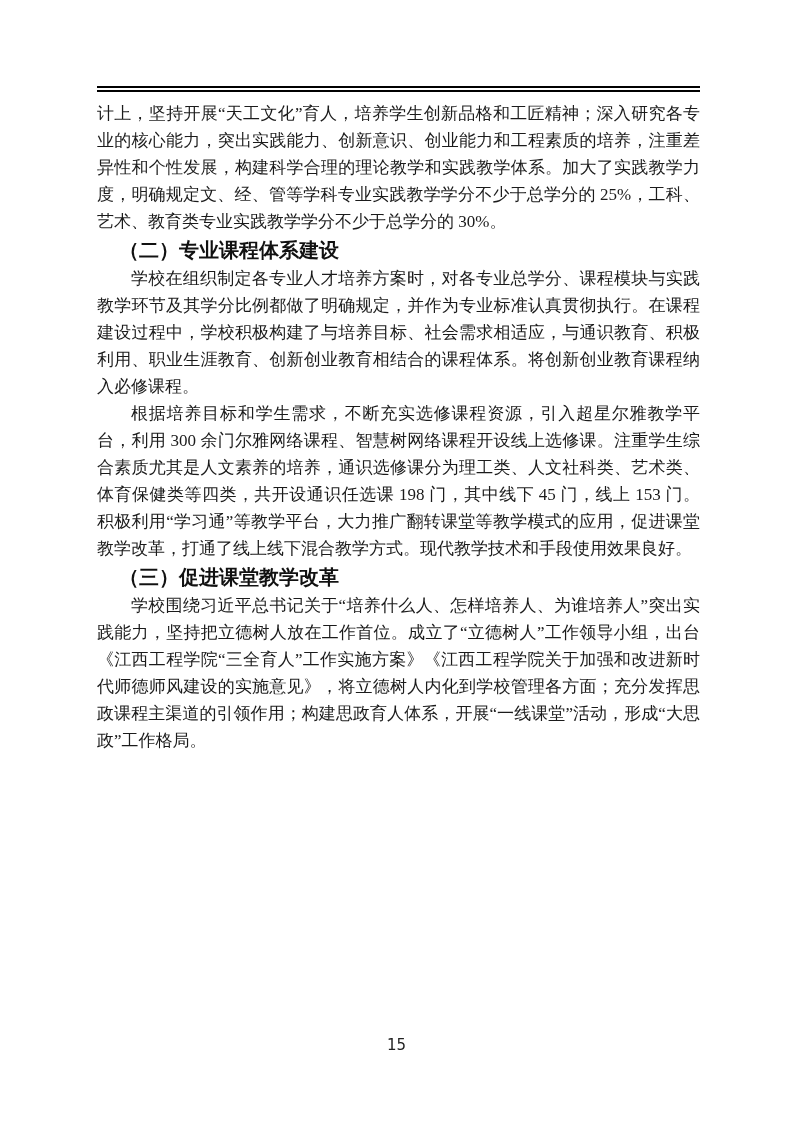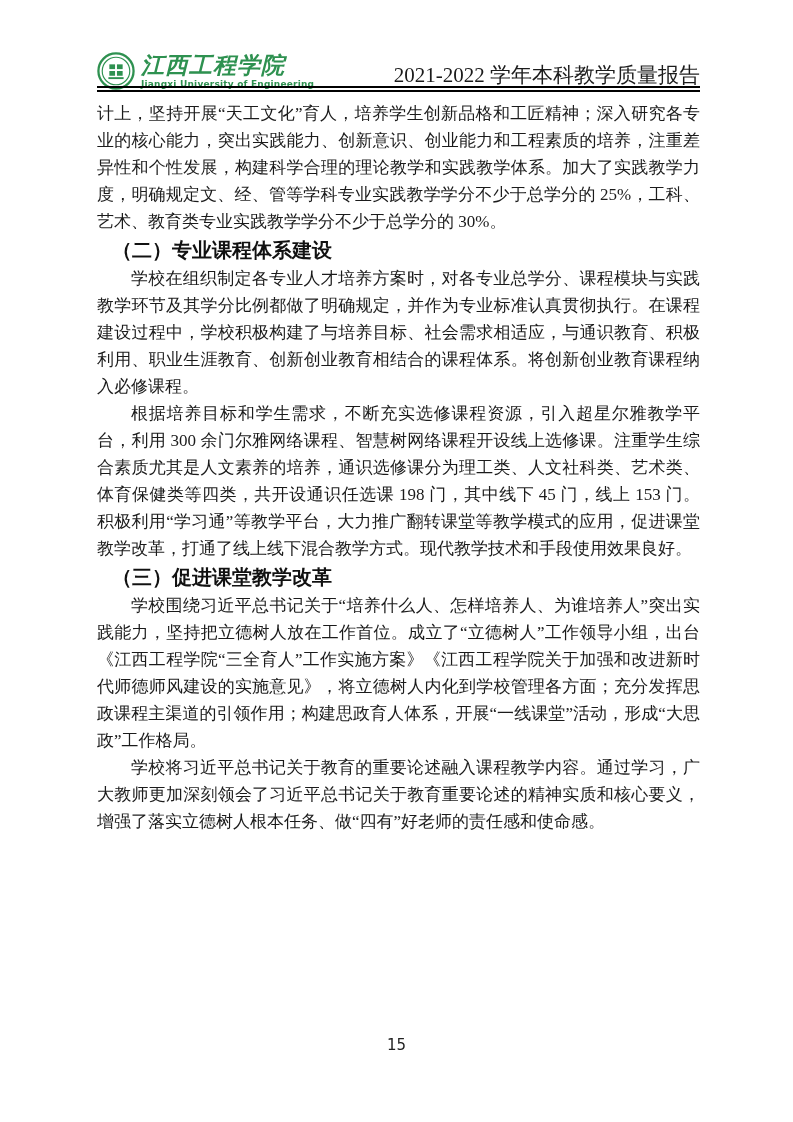--- a/index.html
+++ b/index.html
@@ -85,21 +85,21 @@
     text-align: justify;
   }
   .content p {
     margin: 0;
     text-indent: 2em;
   }
   .content p.continuation {
     text-indent: 0;
   }
   .content h2 {
-    margin: 1px 9px;
+    margin: 1px 16px;
     padding-left: 6px;
     font-family: "DejaVu Sans", sans-serif;
     font-size: 20px;
     font-weight: bold;
     line-height: 28px;
     color: #111;
     text-align: left;
   }
   
   .footer {
@@ -111,50 +111,31 @@
     font-family: "DejaVu Sans", sans-serif;
     font-size: 15px;
     color: #222;
   }
 </style>
 </head>
 <body>
 
 <div class="page">
 
-  <div class="header">
-    <div class="logo">
-      <svg class="emblem" viewBox="0 0 40 40" xmlns="http://www.w3.org/2000/svg" aria-hidden="true">
-        <circle cx="20" cy="20" r="18.5" fill="none" stroke="#2e9150" stroke-width="2.4"></circle>
-        <circle cx="20" cy="20" r="14.5" fill="none" stroke="#2e9150" stroke-width="1.2"></circle>
-        <rect x="13" y="13" width="6" height="5" fill="#2e9150"></rect>
-        <rect x="21" y="13" width="6" height="5" fill="#2e9150"></rect>
-        <rect x="13" y="20" width="6" height="5" fill="#2e9150"></rect>
-        <rect x="21" y="20" width="6" height="5" fill="#2e9150"></rect>
-        <rect x="12" y="26.5" width="16" height="2" fill="#2e9150"></rect>
-      </svg>
-      <div class="logo-text">
-        <div class="logo-zh">江西工程学院</div>
-        <div class="logo-en">Jiangxi University of Engineering</div>
-      </div>
-    </div>
-    <div class="report-title">2021-2022 学年本科教学质量报告</div>
-  </div>
 
   <div class="header-rule"></div>
 
   <div class="content">
     <p class="continuation">计上，坚持开展“天工文化”育人，培养学生创新品格和工匠精神；深入研究各专业的核心能力，突出实践能力、创新意识、创业能力和工程素质的培养，注重差异性和个性发展，构建科学合理的理论教学和实践教学体系。加大了实践教学力度，明确规定文、经、管等学科专业实践教学学分不少于总学分的 25%，工科、艺术、教育类专业实践教学学分不少于总学分的 30%。</p>
 
     <h2>（二）专业课程体系建设</h2>
     <p>学校在组织制定各专业人才培养方案时，对各专业总学分、课程模块与实践教学环节及其学分比例都做了明确规定，并作为专业标准认真贯彻执行。在课程建设过程中，学校积极构建了与培养目标、社会需求相适应，与通识教育、积极利用、职业生涯教育、创新创业教育相结合的课程体系。将创新创业教育课程纳入必修课程。</p>
     <p>根据培养目标和学生需求，不断充实选修课程资源，引入超星尔雅教学平台，利用 300 余门尔雅网络课程、智慧树网络课程开设线上选修课。注重学生综合素质尤其是人文素养的培养，通识选修课分为理工类、人文社科类、艺术类、体育保健类等四类，共开设通识任选课 198 门，其中线下 45 门，线上 153 门。积极利用“学习通”等教学平台，大力推广翻转课堂等教学模式的应用，促进课堂教学改革，打通了线上线下混合教学方式。现代教学技术和手段使用效果良好。</p>
 
     <h2>（三）促进课堂教学改革</h2>
     <p>学校围绕习近平总书记关于“培养什么人、怎样培养人、为谁培养人”突出实践能力，坚持把立德树人放在工作首位。成立了“立德树人”工作领导小组，出台《江西工程学院“三全育人”工作实施方案》《江西工程学院关于加强和改进新时代师德师风建设的实施意见》，将立德树人内化到学校管理各方面；充分发挥思政课程主渠道的引领作用；构建思政育人体系，开展“一线课堂”活动，形成“大思政”工作格局。</p>
-    <p>学校将习近平总书记关于教育的重要论述融入课程教学内容。通过学习，广大教师更加深刻领会了习近平总书记关于教育重要论述的精神实质和核心要义，增强了落实立德树人根本任务、做“四有”好老师的责任感和使命感。</p>
   </div>
 
   <div class="footer">
     <span>15</span>
   </div>
 
 </div>
 
 </body></html>

